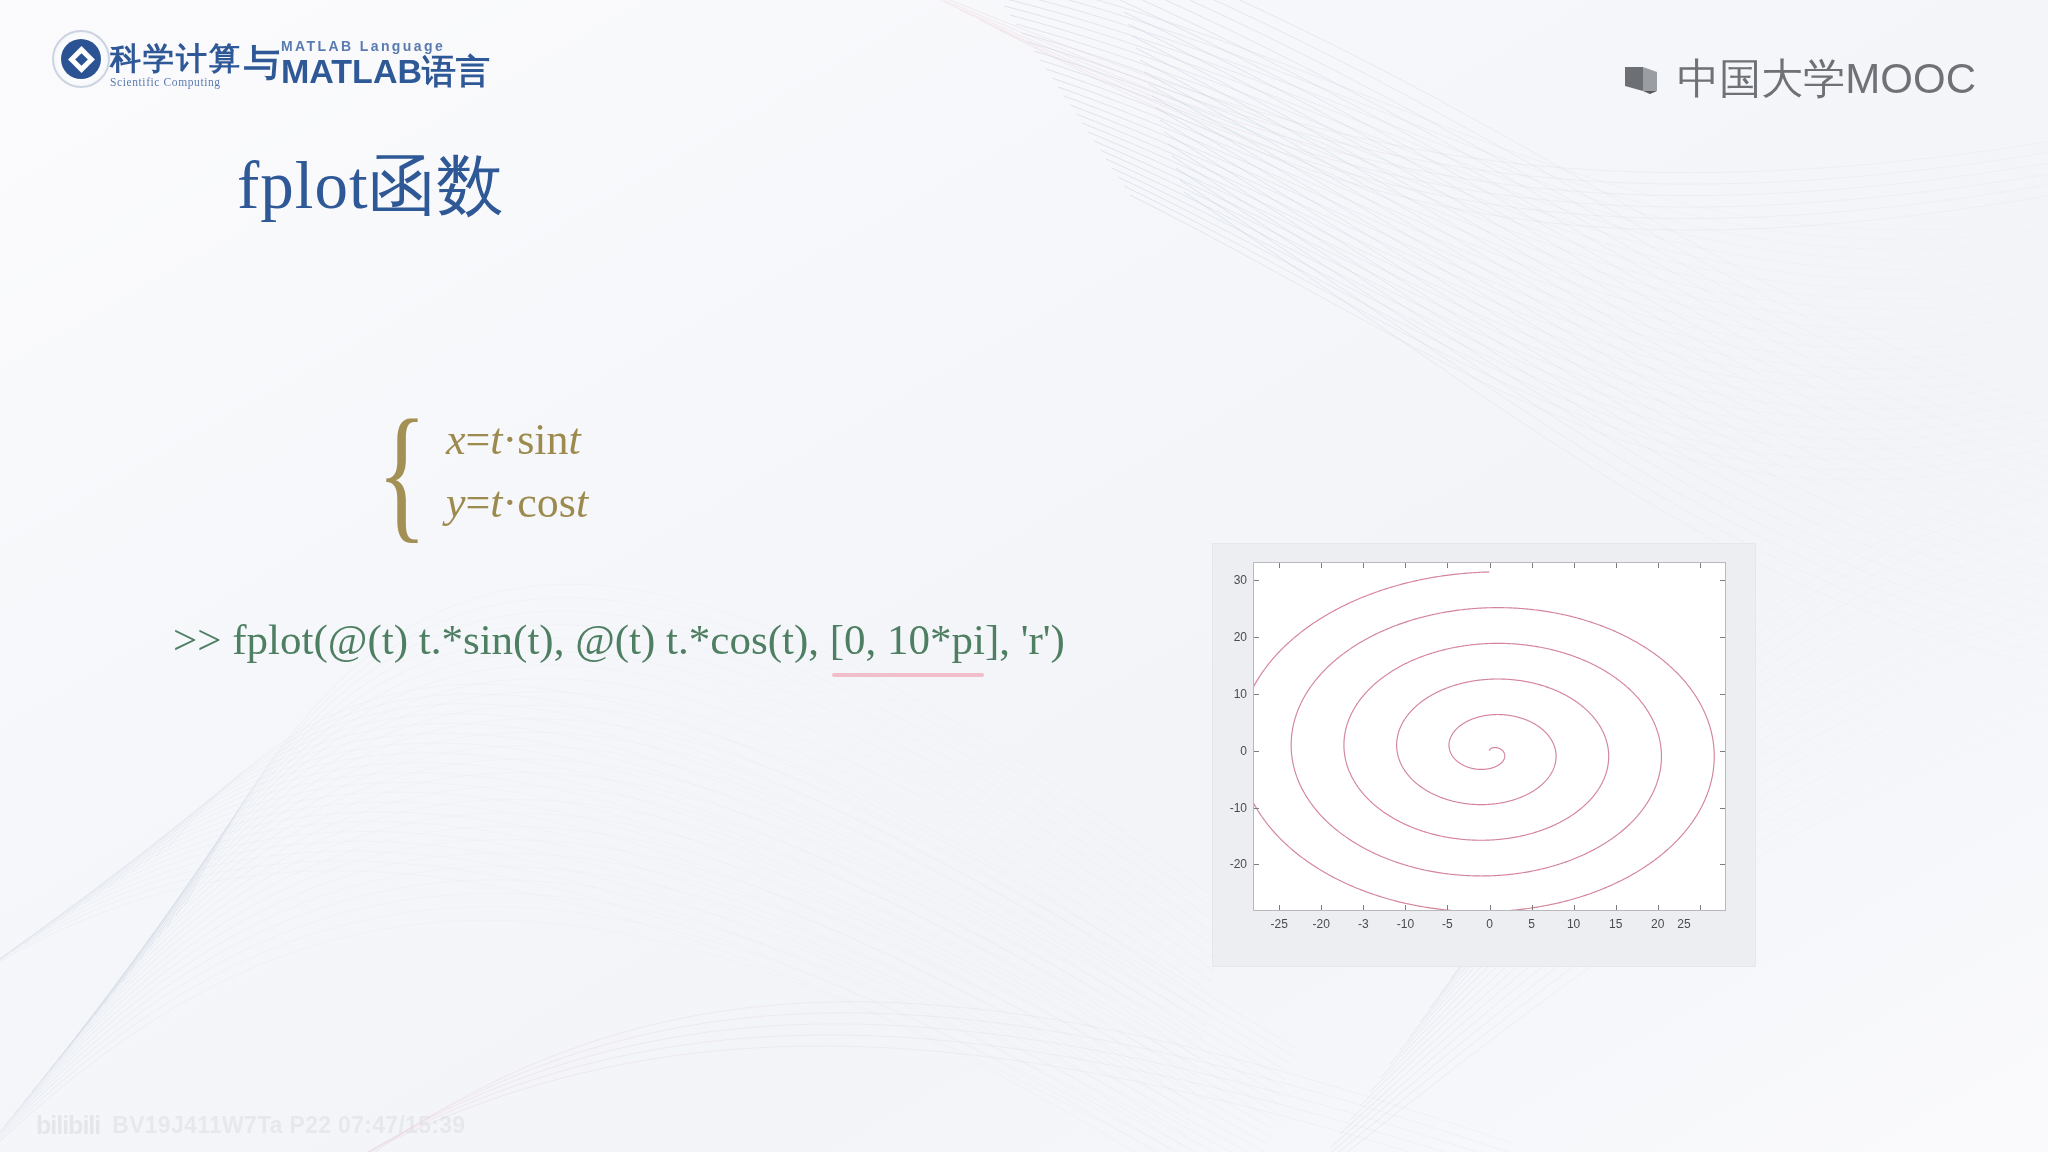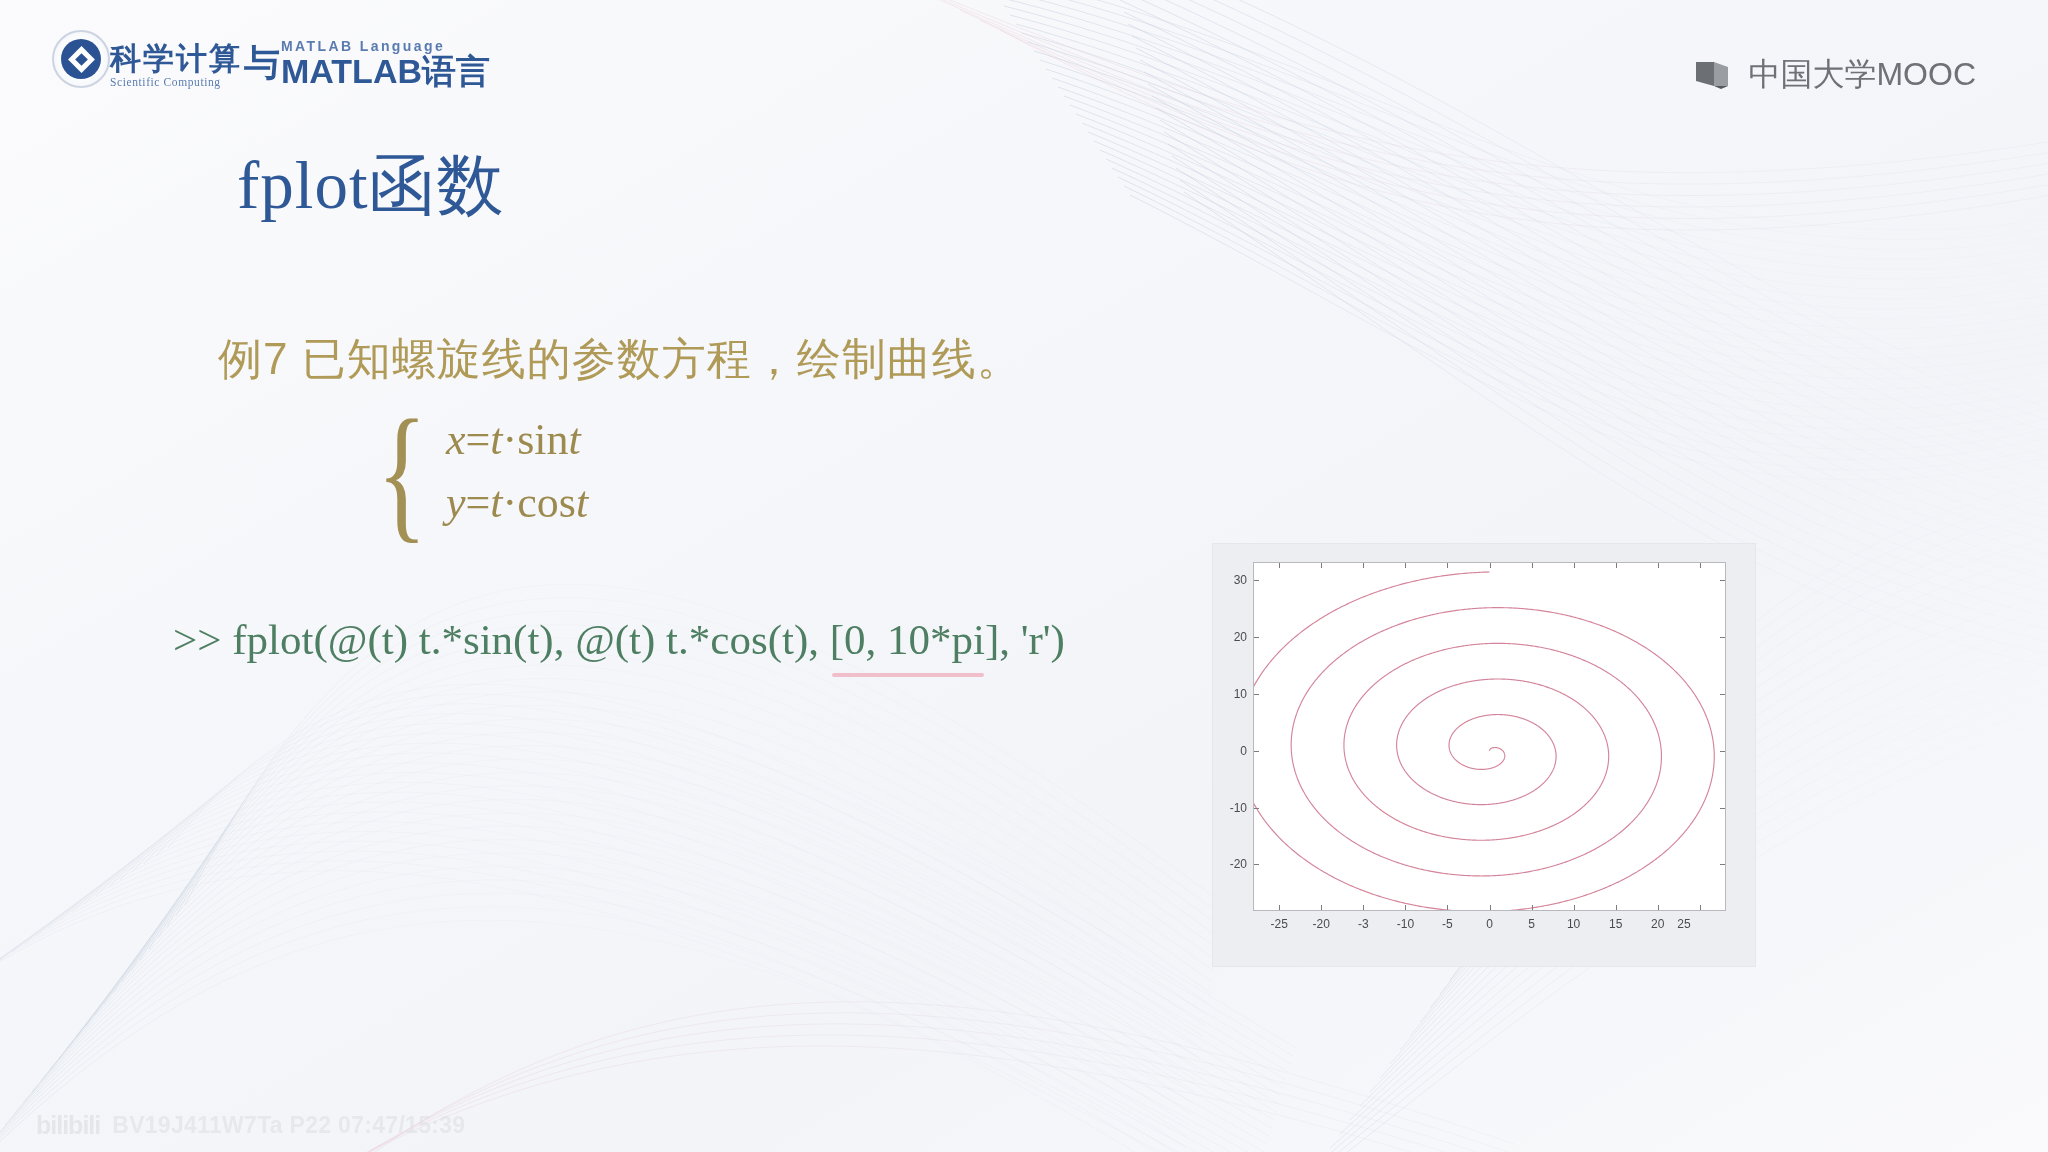--- a/index.html
+++ b/index.html
@@ -110,21 +110,21 @@
     display: flex;
     align-items: center;
     gap: 10px;
   }
   .mooc-mark {
     width: 44px; height: 30px;
     flex: none;
   }
   .mooc-text {
     font-family: "Liberation Sans", sans-serif;
-    font-size: 32px;
+    font-size: 42px;
     color: #6e7176;
     letter-spacing: 0px;
     line-height: 1;
     text-align: center;
   }
   
   .slide-title {
     position: absolute;
     left: 237px;
     top: 152px;
@@ -442,21 +442,20 @@
     <svg class="mooc-mark" viewBox="0 0 44 30">
       <path d="M2 3 L20 3 L20 27 L2 22 Z" fill="#6c6f74"></path>
       <path d="M20 3 L34 8 L34 27 L20 27 Z" fill="#9a9da2"></path>
       <path d="M20 27 L34 27 L27 30 L20 27 Z" fill="#55585d"></path>
     </svg>
     <div class="mooc-text">中国大学MOOC</div>
   </div>
 
   <div class="slide-title">fplot函数</div>
 
-  <div class="example-line">例7  已知螺旋线的参数方程，绘制曲线。</div>
 
   <div class="eq-block">
     <div class="brace">{</div>
     <div class="eq-rows">
       <div class="eq">
         <i>x</i><span>=</span><i>t</i><span>·</span><span>sin</span><i>t</i>
       </div>
       <div class="eq">
         <i>y</i><span>=</span><i>t</i><span>·</span><span>cos</span><i>t</i>
       </div>

